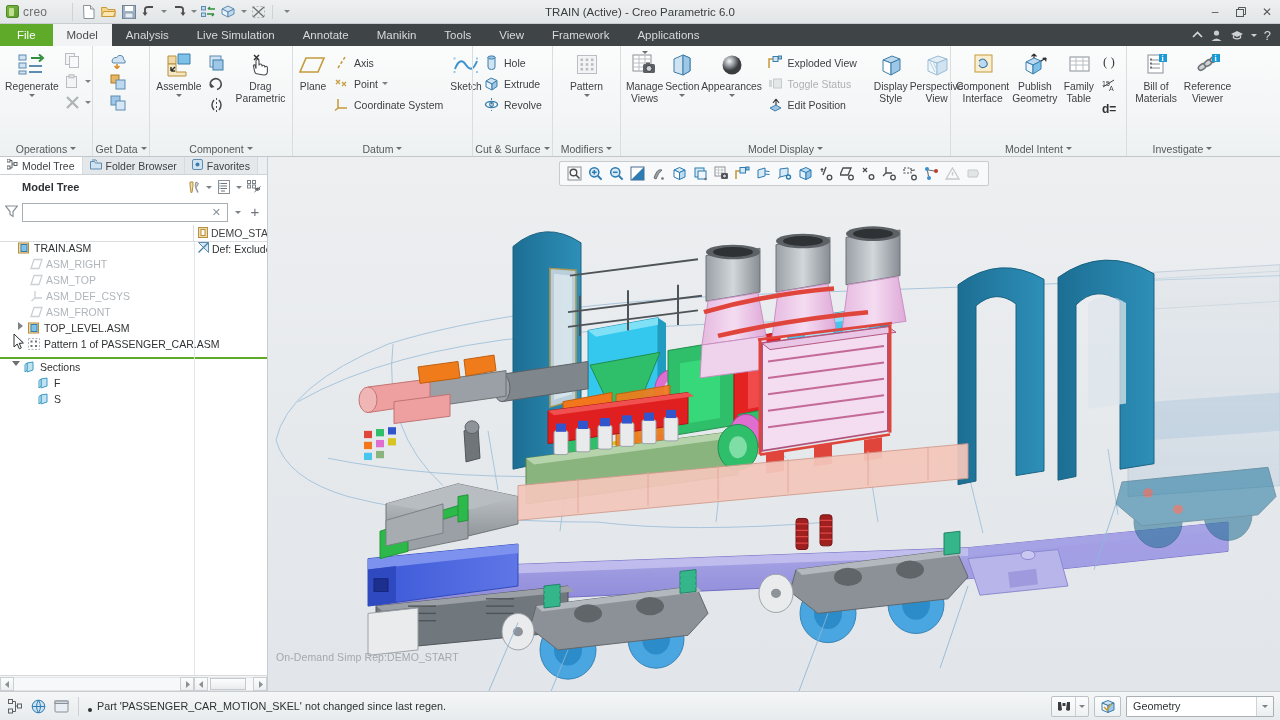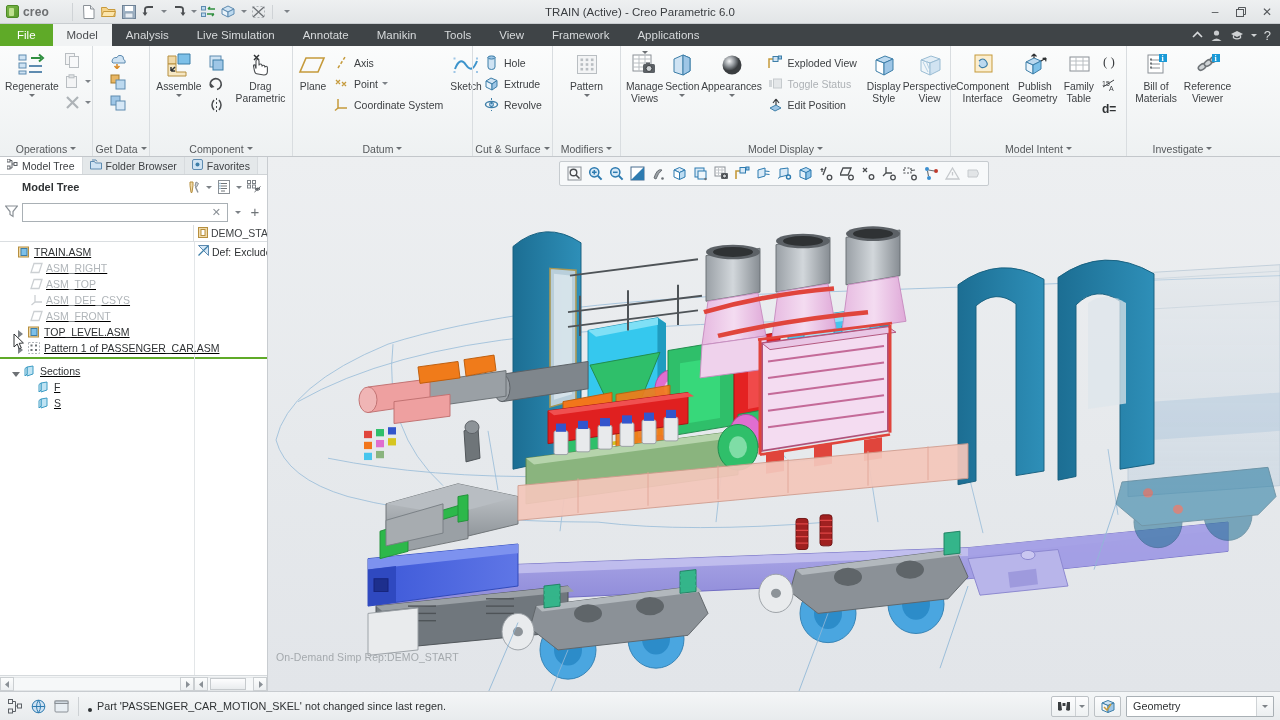--- a/index.html
+++ b/index.html
@@ -22,21 +22,21 @@
   .creo-logo { display: flex; align-items: center; gap: 4px; padding-left: 6px; width: 72px; }
   .creo-mark {
     width: 13px; height: 13px; border-radius: 2px;
     background: linear-gradient(135deg,#7ab648 0%, #5c9a30 100%);
     position: relative; border: 1px solid #4d8a26;
   }
   .creo-mark:after {
     content:""; position:absolute; left:2px; top:2px; width:5px; height:8px;
     background:#bfe08f; border-radius:1px;
   }
-  .creo-word { font-size: 12px; color: #6d6f71; font-weight: 700; letter-spacing: .2px; }
+  .creo-word { font-size: 12px; color: #6d6f71; font-weight: 400; letter-spacing: .2px; }
   .qat { display: flex; align-items: center; gap: 1px; padding-left: 6px; border-left: 1px solid #cfd3d6; height: 18px; }
   .qat-btn {
     width: 19px; height: 19px; display: flex; align-items: center; justify-content: center;
     border-radius: 2px; cursor: default;
   }
   .qat-sep { width: 1px; height: 14px; background: #cfd3d6; margin: 0 3px; }
   .caret-sm { width: 0; height: 0; border-left: 3px solid transparent; border-right: 3px solid transparent; border-top: 3px solid #7d8287; }
   .title-text {
     position: absolute; left: 0; right: 0; text-align: center;
     font-size: 11.5px; color: #3a3d40; pointer-events: none;
@@ -117,21 +117,21 @@
   .filt-input input { border: 0; outline: 0; flex: 1; font-family: inherit; font-size: 10.5px; background: transparent; }
   .filt-x { color: #8a9096; font-size: 11px; padding: 0 3px; }
 
   .mt-colhdr { height: 17px; display: flex; border-bottom: 1px solid #dadee1; flex: 0 0 17px; background: #fff; }
   .mt-col-left { width: 194px; border-right: 1px solid #dadee1; }
   .mt-col-right { flex: 1; display: flex; align-items: center; gap: 3px; padding-left: 4px;
                   font-size: 10.5px; color: #3e4144; overflow: hidden; white-space: nowrap; }
 
   .mt-tree { flex: 1; overflow: hidden; position: relative; font-size: 10.5px; }
   .tree-colline { position: absolute; left: 194px; top: 0; bottom: 0; width: 1px; background: #e3e6e8; }
-  .trow { height: 16px; display: flex; align-items: flex-end; position: relative; padding-left: 4px; white-space: nowrap; text-decoration: underline; }
+  .trow { height: 16px; display: flex; align-items: flex-start; position: relative; padding-left: 4px; white-space: nowrap; }
   .texpand { width: 12px; display: flex; align-items: center; justify-content: center; }
   .tri-right { width: 0; height: 0; border-top: 4px solid transparent; border-bottom: 4px solid transparent; border-left: 5px solid #7d8287; }
   .tri-down { width: 0; height: 0; border-left: 4px solid transparent; border-right: 4px solid transparent; border-top: 5px solid #6d7175; }
   .ticon { width: 16px; display: flex; align-items: center; justify-content: center; }
   .tlabel { color: #2f3234; padding-left: 2px; }
   .tlabel.dim { color: #b0b5b9; }
   .row-note { position: absolute; left: 198px; display: flex; align-items: center; gap: 3px; font-size: 10.5px; color: #2f3234; }
 
   .green-sep { height: 2px; background: #5faa28; margin: 3px 0 2px 0; }
 
@@ -639,21 +639,21 @@
           <div class="smallbtn">
             <div class="ico">
               <svg width="15" height="15" viewBox="0 0 15 15">
                   <path d="M2 11 L8 8 L13 11 L7 14 z" fill="#9ec6e6" stroke="#3d7ea8"></path>
                   <path d="M5 6 L8 2 M8 2 L11 6 M8 2 v6" stroke="#3a3d40" stroke-width="1.2" fill="none"></path>
                 </svg>
             </div>
             <div class="txt">Edit Position</div>
           </div>
         </div>
-        <div class="bigbtn" style="width:50px;margin-left:5px">
+        <div class="bigbtn" style="width:50px;margin-left:12px">
           <div class="ico">
             <svg width="30" height="26" viewBox="0 0 30 26">
                 <path d="M7 7 L16 3 L24 6 L15 10z" fill="#bcd9ef" stroke="#3d7ea8"></path>
                 <path d="M7 7 v11 l8 4 v-12z" fill="#fff" stroke="#3d7ea8"></path>
                 <path d="M24 6 v11 l-9 5 v-12z" fill="#9ec6e6" stroke="#3d7ea8"></path>
               </svg>
           </div>
           <div class="txt" style="white-space:pre-line">Display
 Style</div>
         </div>

